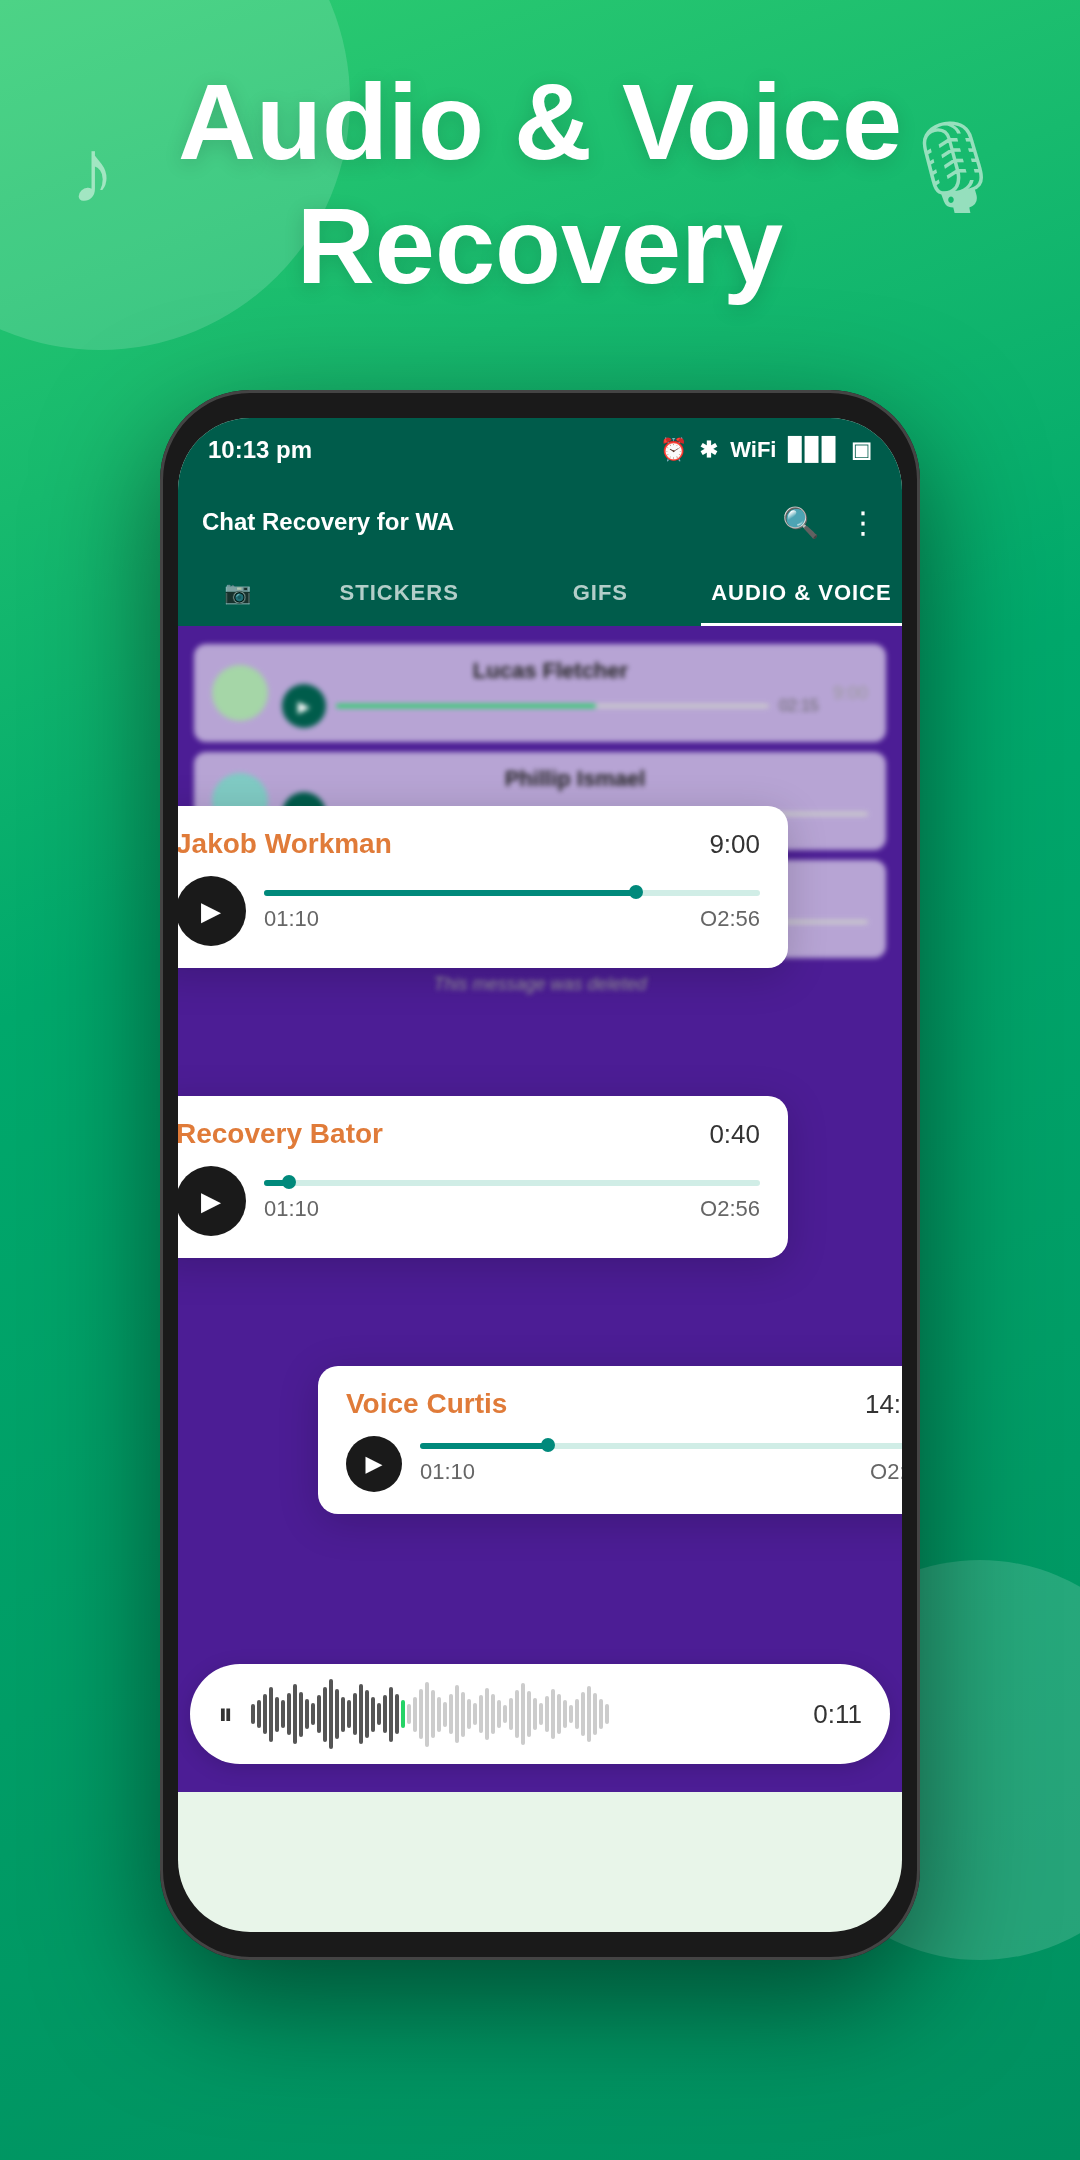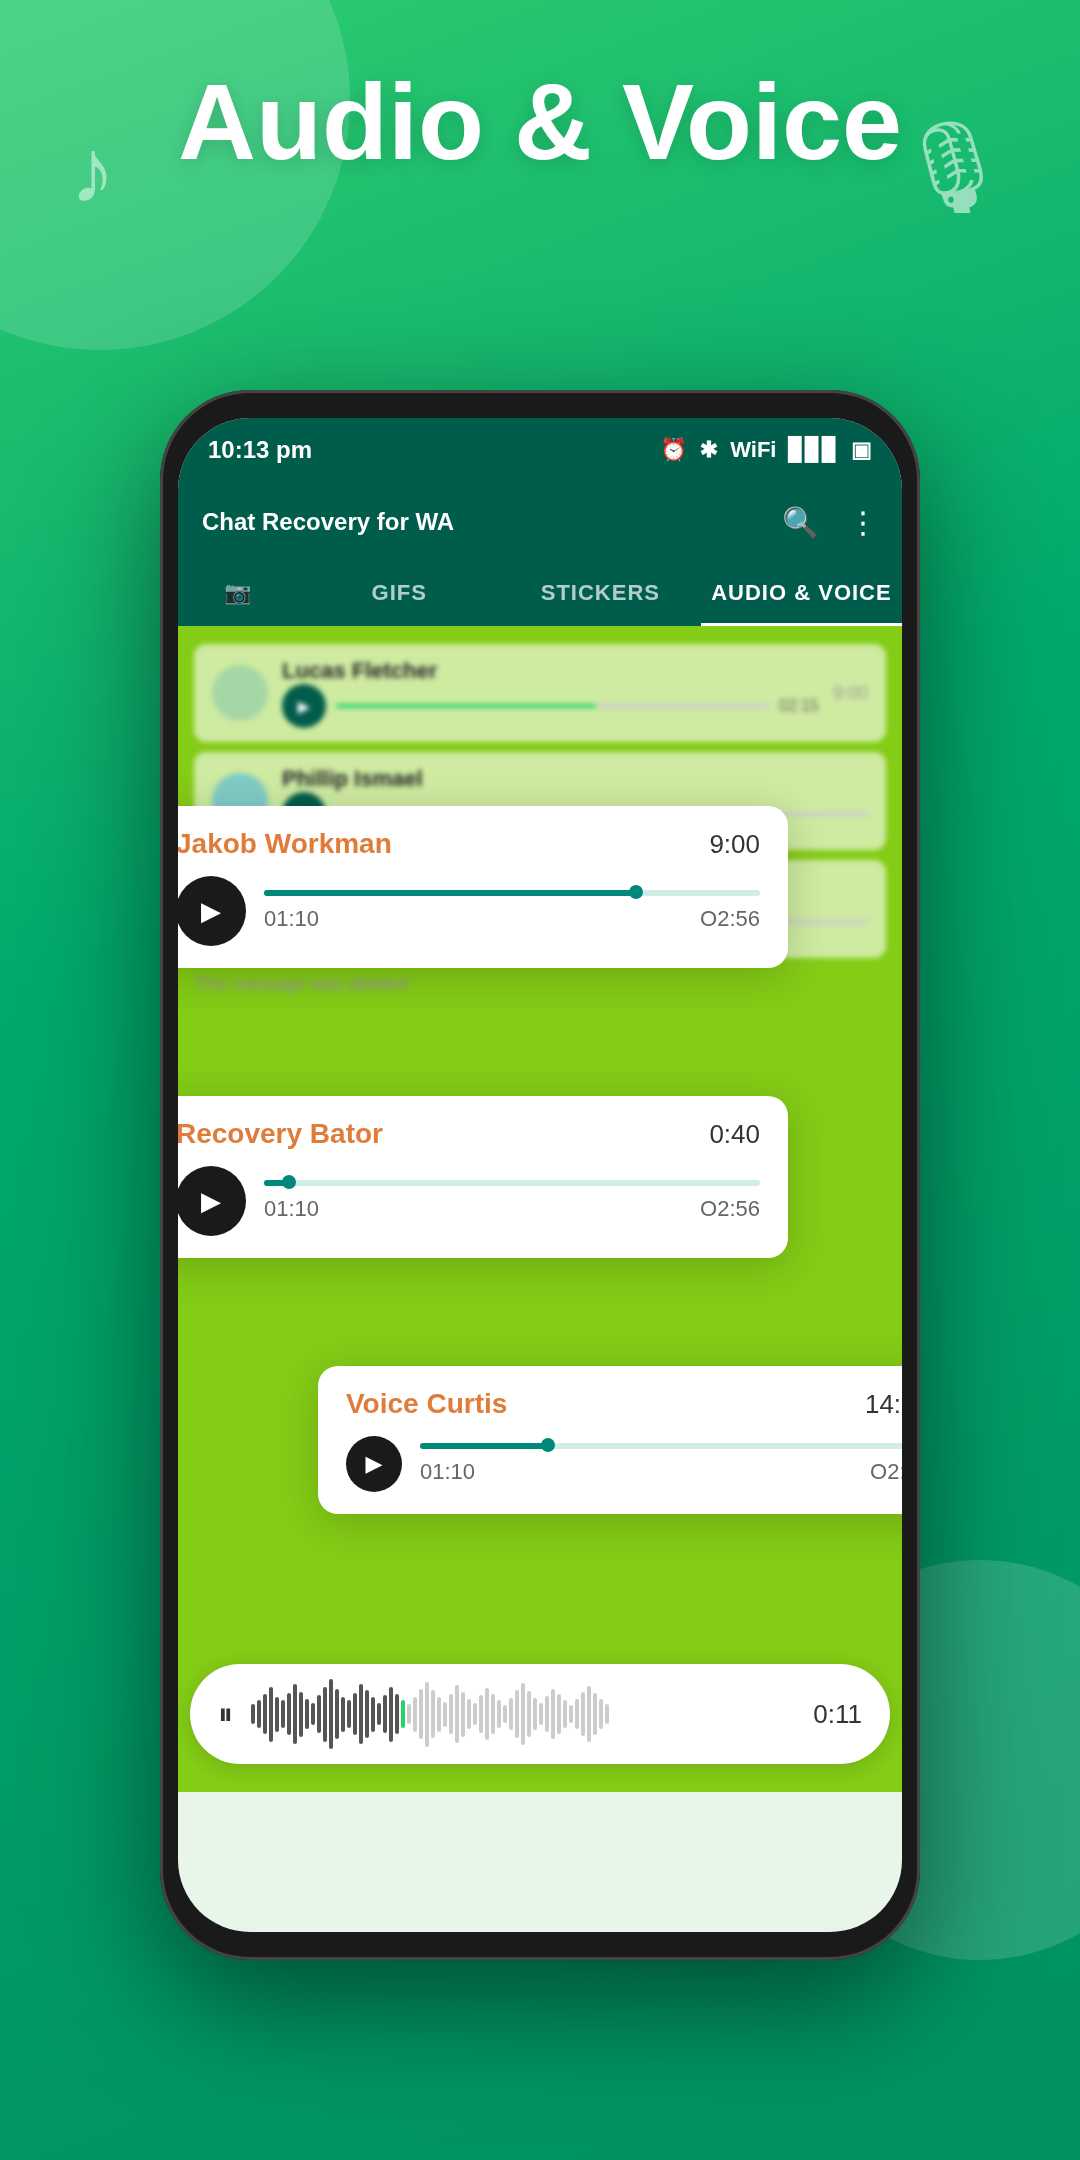--- a/index.html
+++ b/index.html
@@ -147,25 +147,26 @@
       color: #fff;
       border-bottom: 3px solid #fff;
     }
 
     .tab-camera {
       flex: 0.6;
     }
 
     
     .chat-area {
-      background: #84cc16;
+      background: #4c1d95;
       flex: 1;
       overflow: hidden;
       position: relative;
       height: calc(100% - 208px - 140px);
+      text-align: center;
     }
 
     
     .chat-item {
       background: rgba(255,255,255,0.6);
       margin: 10px 16px;
       padding: 14px 18px;
       border-radius: 12px;
       display: flex;
       align-items: center;
@@ -398,20 +399,21 @@
 
 <div class="bg-circle" style="width:500px;height:500px;top:-150px;left:-150px;"></div>
 <div class="bg-circle" style="width:400px;height:400px;bottom:200px;right:-100px;"></div>
 
 <div class="music-icon">♪</div>
 
 <div class="mic-icon">🎙</div>
 
 <div class="hero-title">
   <div>Audio &amp; Voice</div>
+  <div>Recovery</div>
 </div>
 
 <div class="phone-frame">
   <div class="phone-screen">
 
     <div class="status-bar">
       <span>10:13 pm</span>
       <div class="status-right">
         <span>⏰</span>
         <span>✱</span>
@@ -422,22 +424,22 @@
     </div>
 
     <div class="app-bar">
       <span class="app-bar-title">Chat Recovery for WA</span>
       <span class="app-bar-icon">🔍</span>
       <span class="app-bar-icon">⋮</span>
     </div>
 
     <div class="tab-bar">
       <div class="tab tab-camera">📷</div>
+      <div class="tab">STICKERS</div>
       <div class="tab">GIFS</div>
-      <div class="tab">STICKERS</div>
       <div class="tab active">AUDIO &amp; VOICE</div>
     </div>
 
     <div class="chat-area" style="position:relative; overflow:hidden;">
 
       <div style="filter:blur(2px); padding-top:8px;">
         <div class="chat-item">
           <div class="chat-avatar" style="background:#a5d6a7;"></div>
           <div class="chat-content">
             <div class="chat-name">Lucas Fletcher</div>

